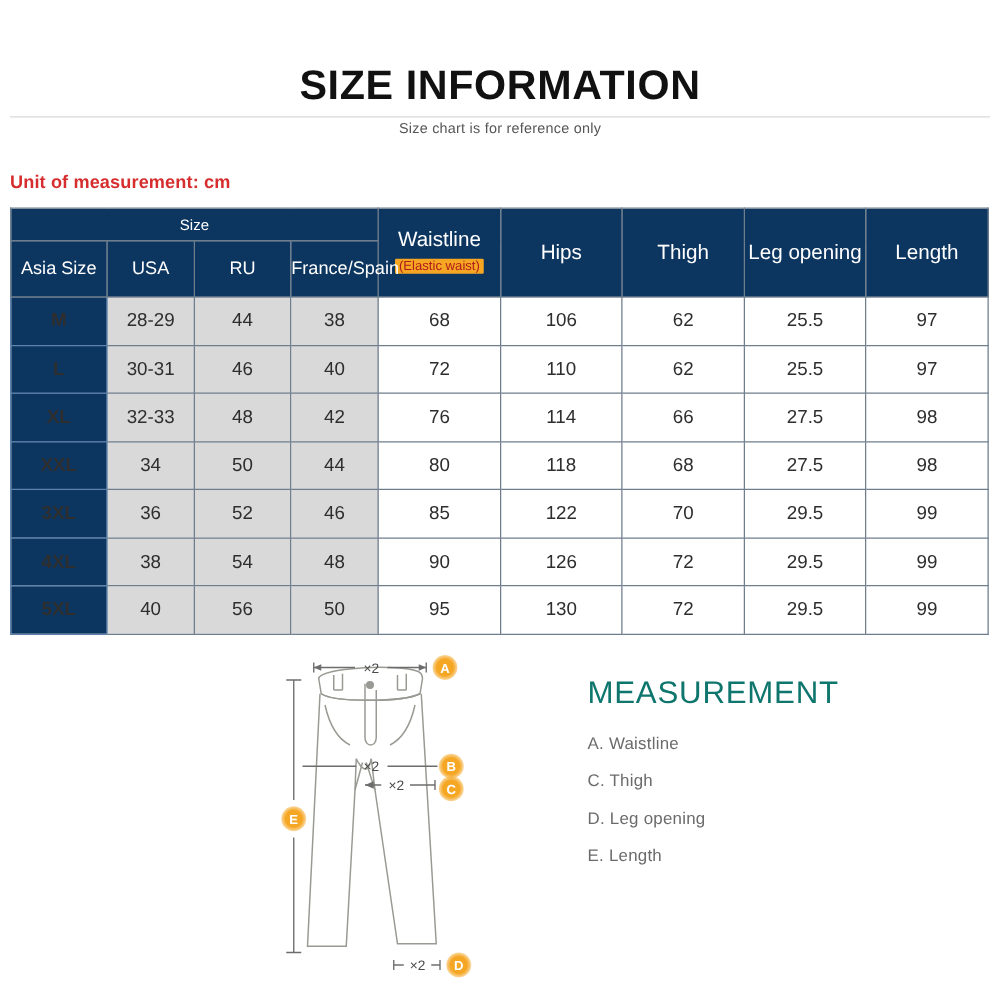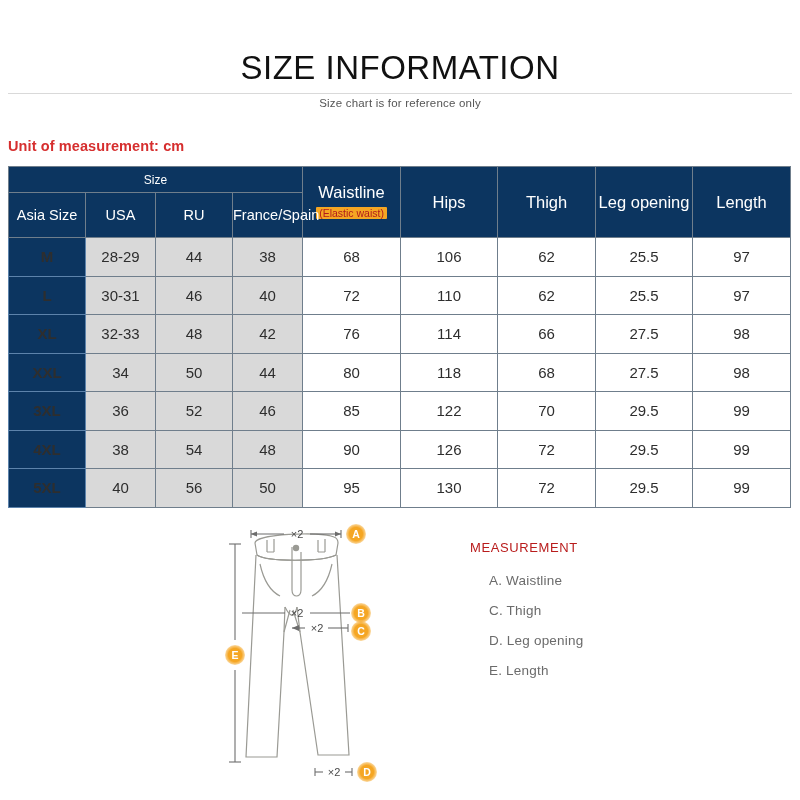--- a/index.html
+++ b/index.html
@@ -13,21 +13,21 @@
   #page { position: relative; width: 800px; height: 800px; background: #fff; }
 
   
   .title-block { position: absolute; left: 0; top: 48px; width: 800px; text-align: center; }
   .title-rule {
     position: absolute; left: 8px; top: 93px; width: 784px; height: 1px;
     background: #d9d9d9;
   }
   .page-title {
     position: relative; z-index: 2; display: inline-block;
-    font-size: 33px; font-weight: 400; color: #111; letter-spacing: 0.5px;
+    font-size: 33px; font-weight: 700; color: #111; letter-spacing: 0.5px;
     background: #fff; padding: 0 14px; line-height: 40px;
   }
   .subtitle {
     position: absolute; left: 0; top: 97px; width: 800px; text-align: center;
     font-size: 11.5px; color: #555; letter-spacing: 0.2px;
   }
   .unit-note {
     position: absolute; left: 8px; top: 138px;
     font-size: 14.5px; font-weight: 700; color: #d62e2e; letter-spacing: 0.1px;
   }
@@ -73,23 +73,23 @@
     background: #0c3560; color: #ffffff; font-weight: 700; font-size: 15px;
     border-color: #5d83ab;
   }
   td.c-grey { background: #d9d9d9; color: #3a3a3a; }
   td.c-white { background: #ffffff; color: #2e2e2e; }
 
   
   .diagram { position: absolute; left: 222px; top: 512px; width: 200px; height: 288px; }
   .legend { position: absolute; left: 470px; top: 540px; width: 310px; }
   .legend-title {
-    font-size: 13px; color: #b91c1c; letter-spacing: 0.6px; margin-bottom: 18px;
-  }
-  .legend-item { font-size: 13.5px; color: #6b6b6b; margin-bottom: 15px; letter-spacing: 0.2px; margin-left: 19px; }
+    font-size: 25px; color: #0f766e; letter-spacing: 0.6px; margin-bottom: 18px;
+  }
+  .legend-item { font-size: 13.5px; color: #6b6b6b; margin-bottom: 15px; letter-spacing: 0.2px; }
 </style>
 </head>
 <body>
 
 <div id="page">
 
   <div class="title-rule"></div>
   <div class="title-block">
     <span class="page-title">SIZE INFORMATION</span>
   </div>

